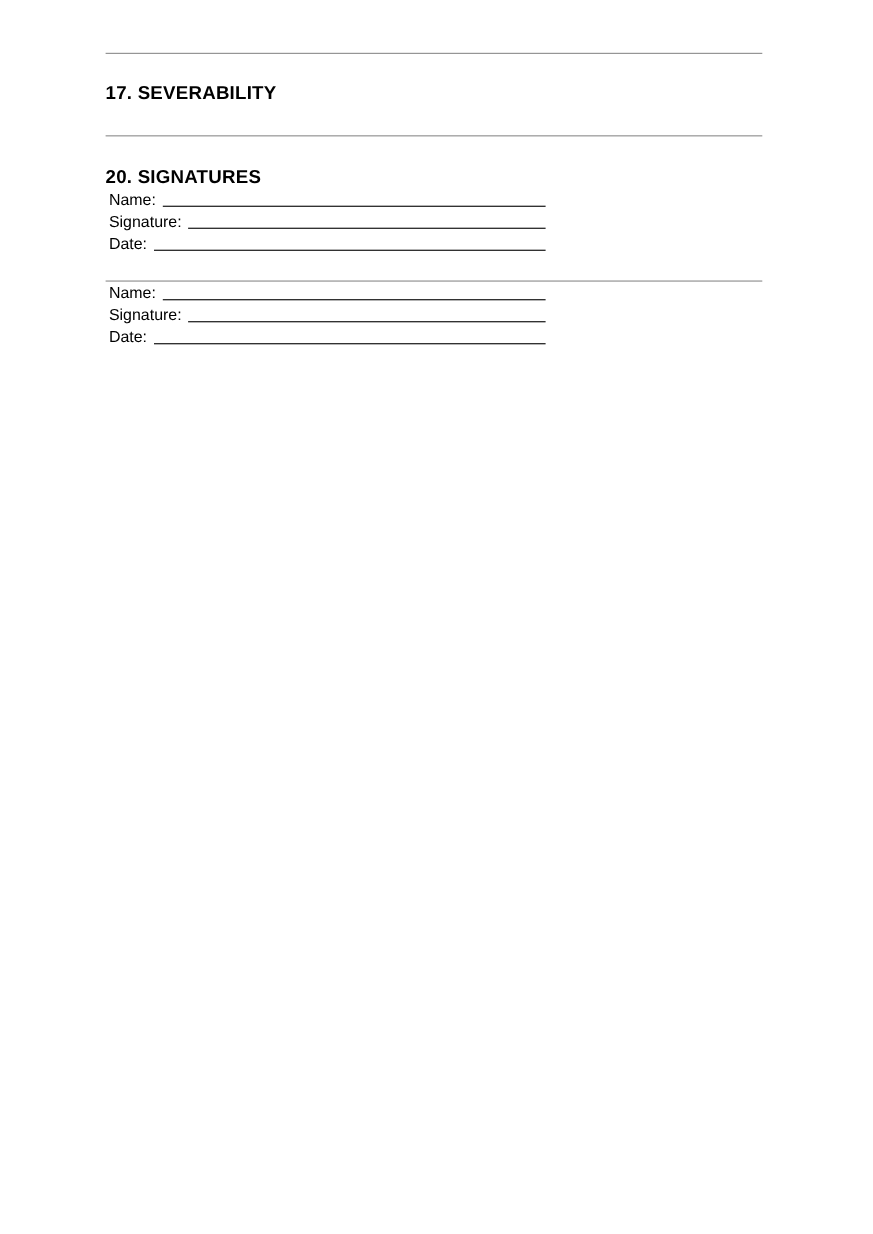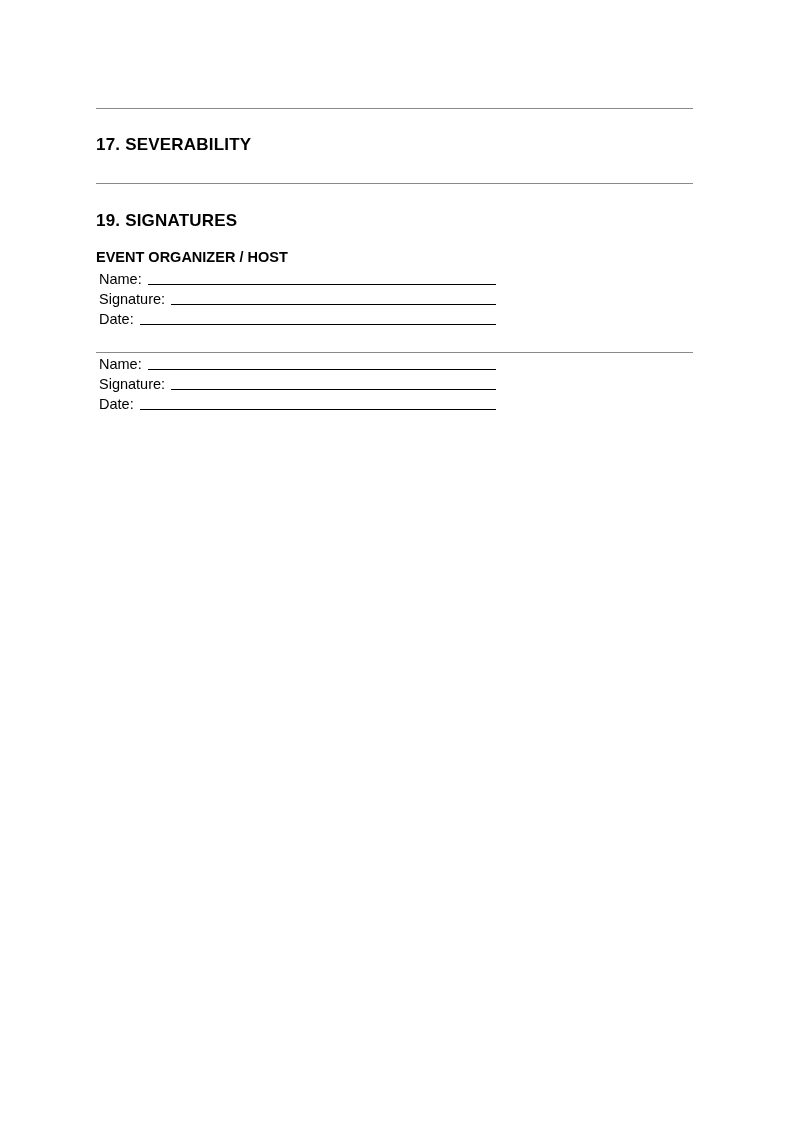--- a/index.html
+++ b/index.html
@@ -9,21 +9,21 @@
   }
   .page {
     position: relative;
     width: 794px;
     height: 1122px;
     margin: 0 auto;
     background: #ffffff;
     font-family: "Liberation Sans", sans-serif;
     color: #000000;
     box-sizing: border-box;
-    padding: 108px 101px 0 96px;
+    padding: 48px 101px 0 96px;
     overflow: hidden;
   }
   hr.rule {
     border: none;
     border-top: 1px solid #8a8a8a;
     margin: 0;
     width: 100%;
   }
   .section-heading {
     font-size: 17px;
@@ -82,24 +82,23 @@
 
 <div class="page">
 
   <hr class="rule">
 
   <div class="section-heading">17. SEVERABILITY</div>
 
 
   <hr class="rule mid">
 
-  <div class="section-heading sigs">19. SIGNATURES</div>
+  <div class="section-heading sigs">20. SIGNATURES</div>
 
   <div>
-    <div class="sig-block-title">EVENT ORGANIZER / HOST</div>
 
     <div class="sig-field">
       <span class="sig-label">Name:</span>
       <span class="sig-line"></span>
     </div>
 
     <div class="sig-field">
       <span class="sig-label">Signature:</span>
       <span class="sig-line"></span>
     </div>

